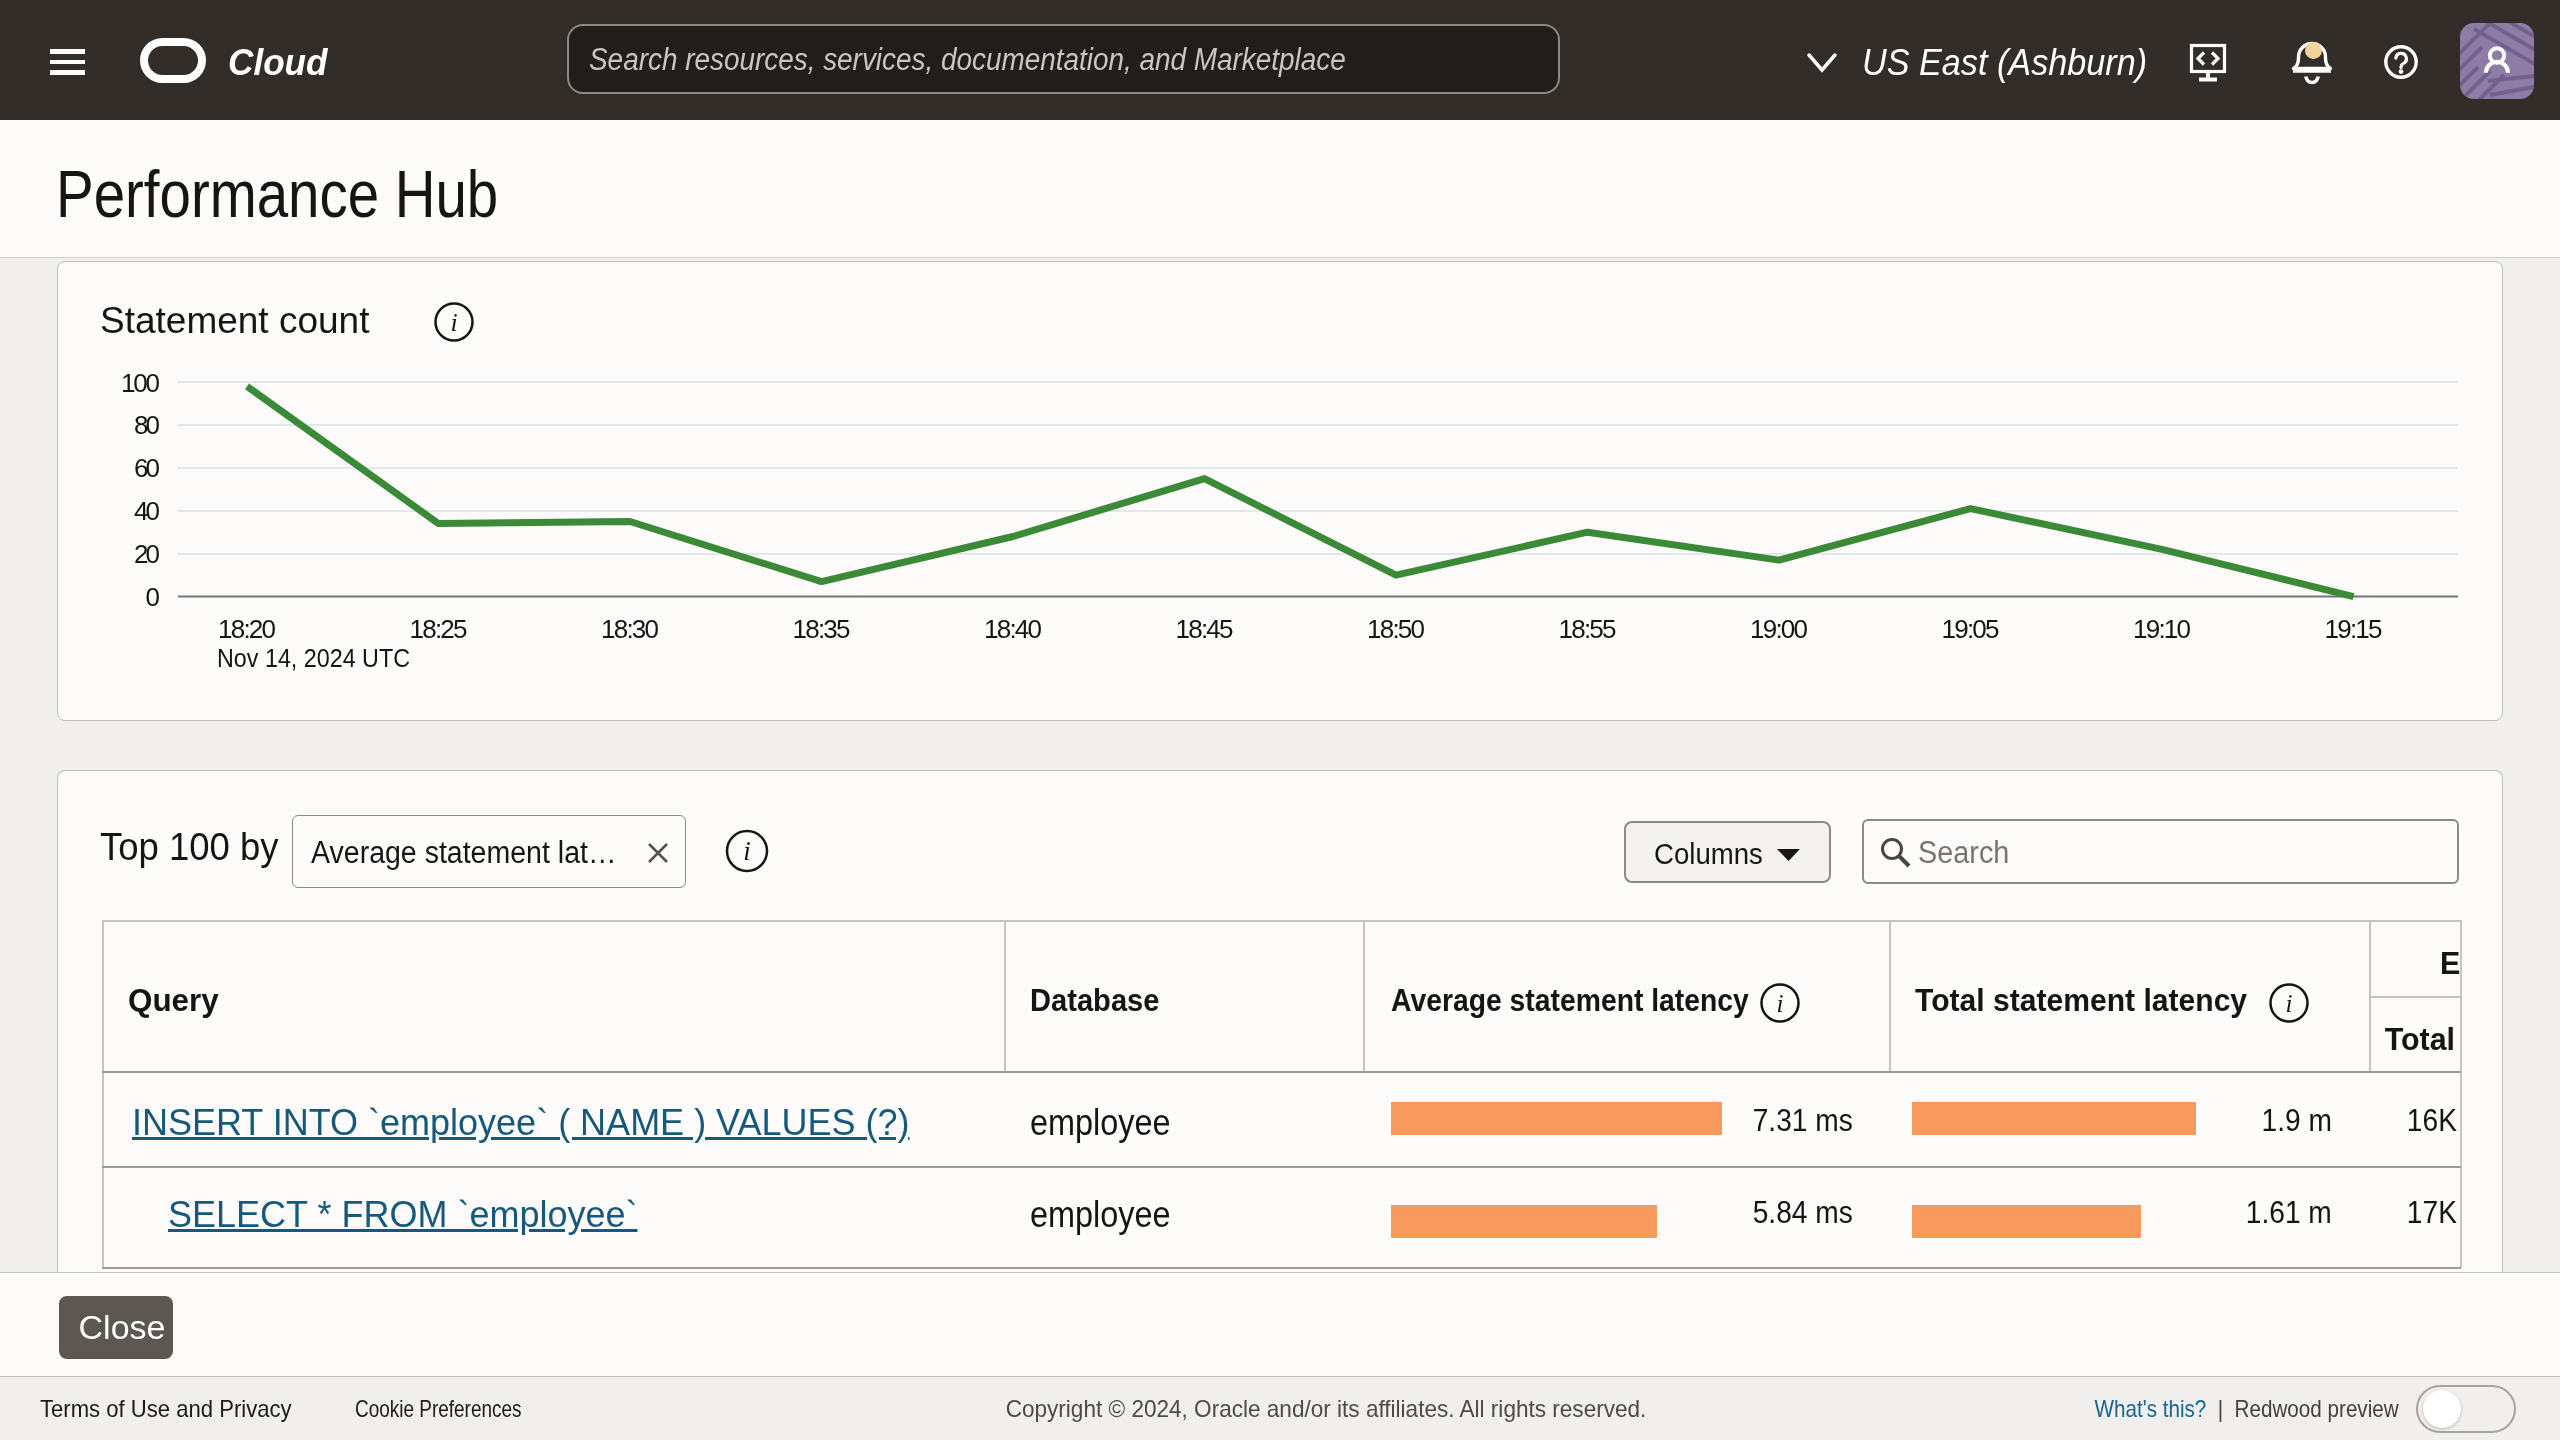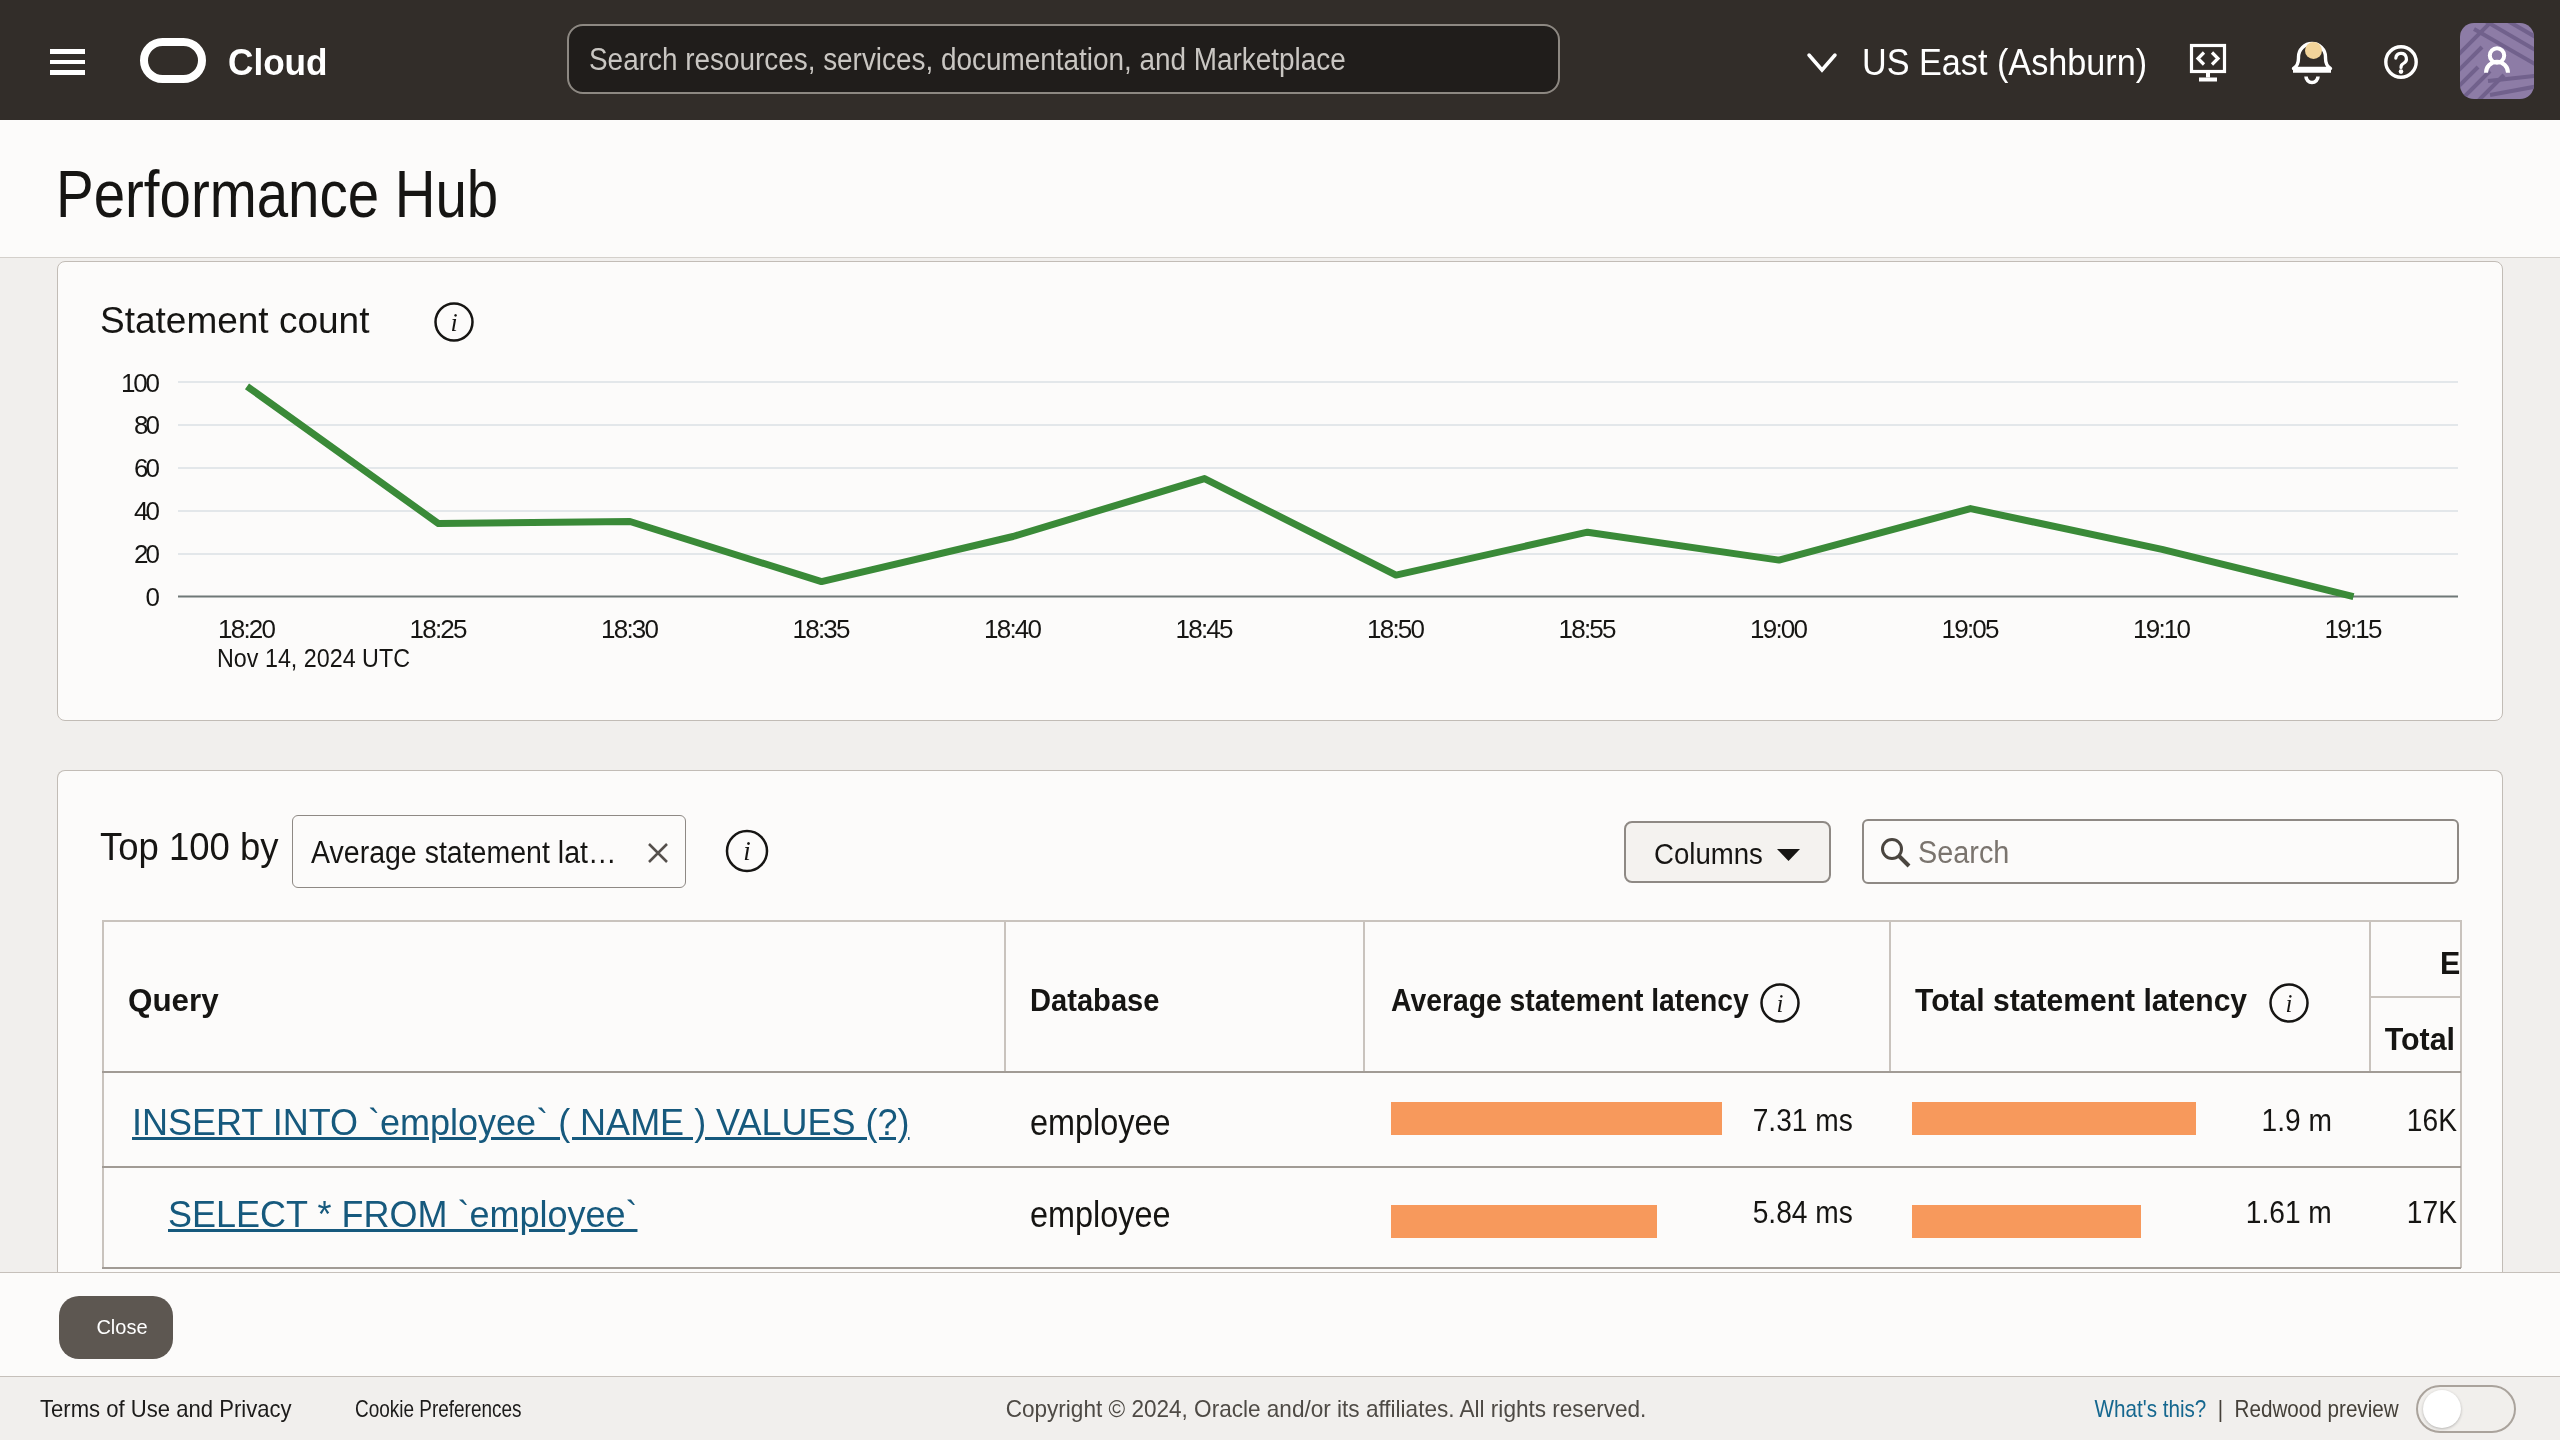--- a/index.html
+++ b/index.html
@@ -1,21 +1,21 @@
 <!DOCTYPE html>
 <html><head>
 <meta charset="utf-8">
 <style>
 * { margin:0; padding:0; box-sizing:border-box; }
 html,body { width:2560px; height:1440px; overflow:hidden; }
 body { font-family:"Liberation Sans", sans-serif; background:#f1efed; color:#161513; position:relative; }
 .abs { position:absolute; }
 
 
-.topbar { position:absolute; left:0; top:0; width:2560px; height:120px; background:#322d29; }
+.topbar { position:absolute; left:0; top:0; width:2560px; height:120px; background:#322d29;font-style:italic; }
 .burger { position:absolute; left:50px; top:49px; width:35px; height:26px; }
 .burger div { position:absolute; left:0; width:35px; height:4.5px; background:#fff; }
 .b1{top:0;} .b2{top:10.5px;} .b3{top:21px;}
 .opill { position:absolute; left:140px; top:38px; width:66px; height:45px; border:8px solid #fff; border-radius:23px; }
 .cloudtxt { position:absolute; left:228px; top:42px; font-size:37px; font-weight:bold; color:#fff; transform:scaleX(0.95); transform-origin:left; }
 .searchbox { position:absolute; left:567px; top:24px; width:993px; height:70px; background:#201d1b; border:2px solid #8d8882; border-radius:16px; }
 .searchbox span { position:absolute; left:20px; top:16px; font-size:31px; color:#c9c6c2; transform:scaleX(0.9); transform-origin:left; white-space:nowrap; }
 .regchev { position:absolute; left:1806px; top:51px; }
 .regiontxt { position:absolute; left:1862px; top:42px; font-size:36px; color:#fff; transform:scaleX(0.95); transform-origin:left; white-space:nowrap; }
 .hicon { position:absolute; top:20px; }
@@ -50,21 +50,21 @@
 .th span { display:inline-block; transform-origin:left; }
 .td { position:absolute; font-size:36px; color:#161513; white-space:nowrap; }
 .td .sc { display:inline-block; transform:scaleX(0.9); transform-origin:left; }
 .tdr { position:absolute; font-size:32px; color:#161513; text-align:right; white-space:nowrap; }
 .tdr span { display:inline-block; transform:scaleX(0.88); transform-origin:right; }
 a.qlink { color:#16597d; text-decoration:underline; }
 .bar { position:absolute; height:33px; background:#f7995c; }
 
 
 .closebar { position:absolute; left:0; top:1272px; width:2560px; height:105px; background:#fcfbfa; border-top:1px solid #c6c0ba; border-bottom:1px solid #c6c0ba; }
-.closebtn { position:absolute; left:59px; top:23px; width:114px; height:63px; background:#5d5751; border-radius:20px; color:#fff; font-size:20px; text-align:center; line-height:62px;padding-left:12px; }
+.closebtn { position:absolute; left:59px; top:23px; width:114px; height:63px; background:#5d5751; border-radius:8px; color:#fff; font-size:34px; text-align:center; line-height:62px;padding-left:12px; }
 
 
 .footer { position:absolute; left:0; top:1378px; width:2560px; height:62px; background:#f1efed; font-size:24px; }
 .footer span { white-space:nowrap; }
 .footer .l1 { position:absolute; left:40px; top:17px; color:#1c1b1a; transform:scaleX(0.92); transform-origin:left; }
 .footer .l2 { position:absolute; left:355px; top:17px; color:#1c1b1a; transform:scaleX(0.79); transform-origin:left; }
 .footer .c { position:absolute; left:1326px; top:17px; color:#4e4a45; transform:translateX(-50%) scaleX(0.94); }
 .footer .r { position:absolute; right:161px; top:17px; color:#454039; transform:scaleX(0.86); transform-origin:right; }
 .wt { color:#15678f; }
 .toggle { position:absolute; left:2416px; top:7px; width:100px; height:48px; border:2px solid #aaa39c; border-radius:24px; background:#f1efec; }

